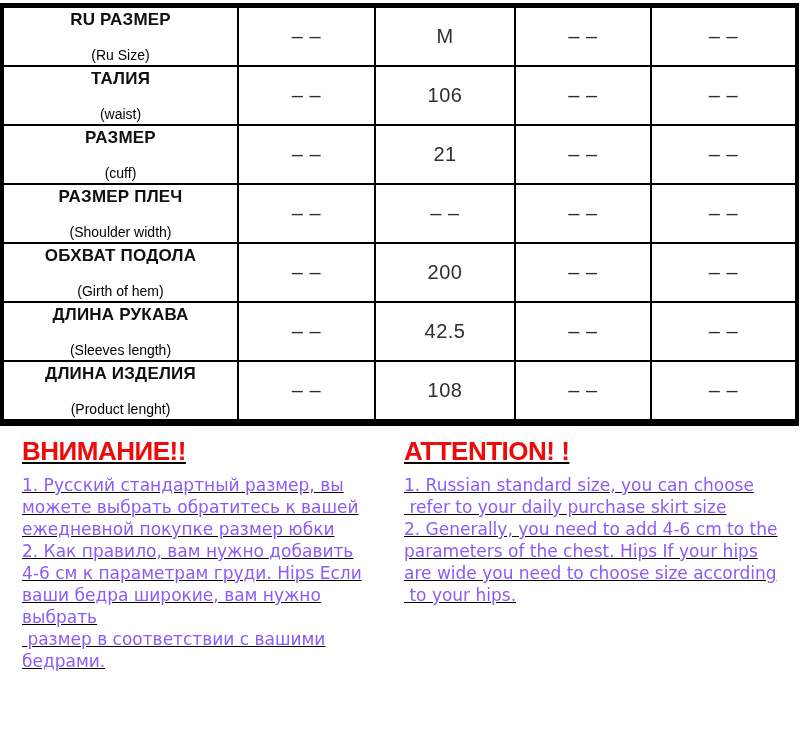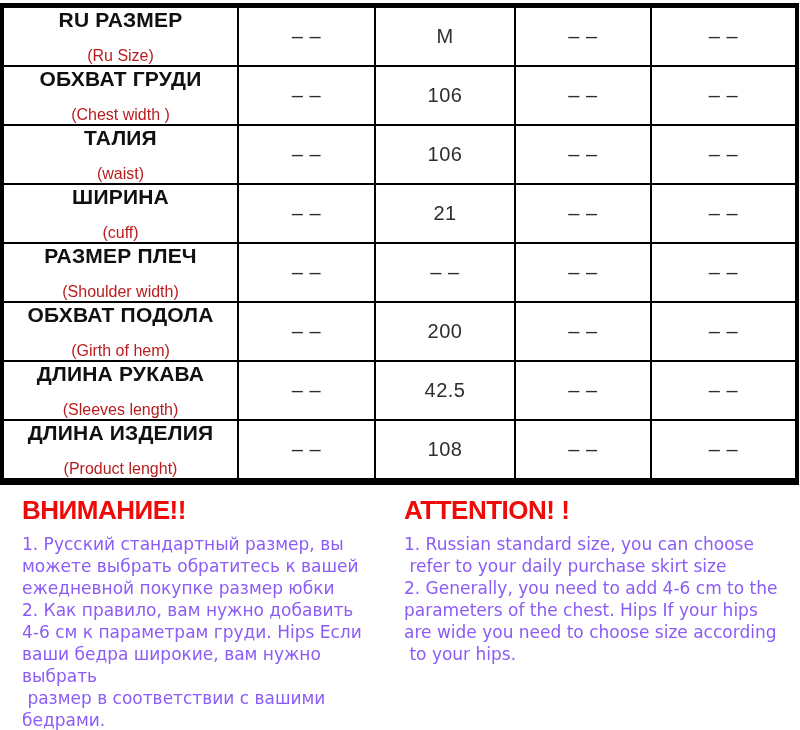--- a/index.html
+++ b/index.html
@@ -40,44 +40,45 @@
   table.size-table th,
   table.size-table td {
     height: 57px;
     text-align: center;
     vertical-align: middle;
     padding: 0;
     overflow: hidden;
   }
   .lab-ru {
     font-weight: bold;
-    font-size: 21px;
+    font-size: 17px;
     color: #101010;
     letter-spacing: 0.2px;
     line-height: 20px;
   }
   .lab-en {
     font-weight: normal;
-    font-size: 16px;
-    color: #b91c1c;
+    font-size: 14px;
+    color: #000000;
     line-height: 17px;
     margin-top: 17px;
   }
   td.val {
     font-size: 20px;
     color: #2e2e2e;
     letter-spacing: 0.5px;
   }
 
   
   .notes {
     display: flex;
     padding: 11px 6px 0 22px;
     box-sizing: border-box;
     width: 653px;
+    text-decoration: underline;
   }
   .note-col-ru { width: 374px; flex: none; }
   .note-col-en { width: 398px; flex: none; margin-left: 8px; }
   .note-heading {
     font-family: "Liberation Sans", sans-serif;
     font-weight: bold;
     font-size: 26px;
     letter-spacing: -0.5px;
     margin: 0 0 9px 0;
     line-height: 28px;
@@ -109,41 +110,31 @@
           <div class="lab-ru">RU РАЗМЕР</div>
           <div class="lab-en">(Ru Size)</div>
         </th>
         <td class="val">– –</td>
         <td class="val">M</td>
         <td class="val">– –</td>
         <td class="val">– –</td>
       </tr>
       <tr>
         <th>
-          <div class="lab-ru">ОБХВАТ ГРУДИ</div>
-          <div class="lab-en">(Chest width )</div>
-        </th>
-        <td class="val">– –</td>
-        <td class="val">106</td>
-        <td class="val">– –</td>
-        <td class="val">– –</td>
-      </tr>
-      <tr>
-        <th>
           <div class="lab-ru">ТАЛИЯ</div>
           <div class="lab-en">(waist)</div>
         </th>
         <td class="val">– –</td>
         <td class="val">106</td>
         <td class="val">– –</td>
         <td class="val">– –</td>
       </tr>
       <tr>
         <th>
-          <div class="lab-ru">ШИРИНА</div>
+          <div class="lab-ru">РАЗМЕР</div>
           <div class="lab-en">(cuff)</div>
         </th>
         <td class="val">– –</td>
         <td class="val">21</td>
         <td class="val">– –</td>
         <td class="val">– –</td>
       </tr>
       <tr>
         <th>
           <div class="lab-ru">РАЗМЕР ПЛЕЧ</div>

